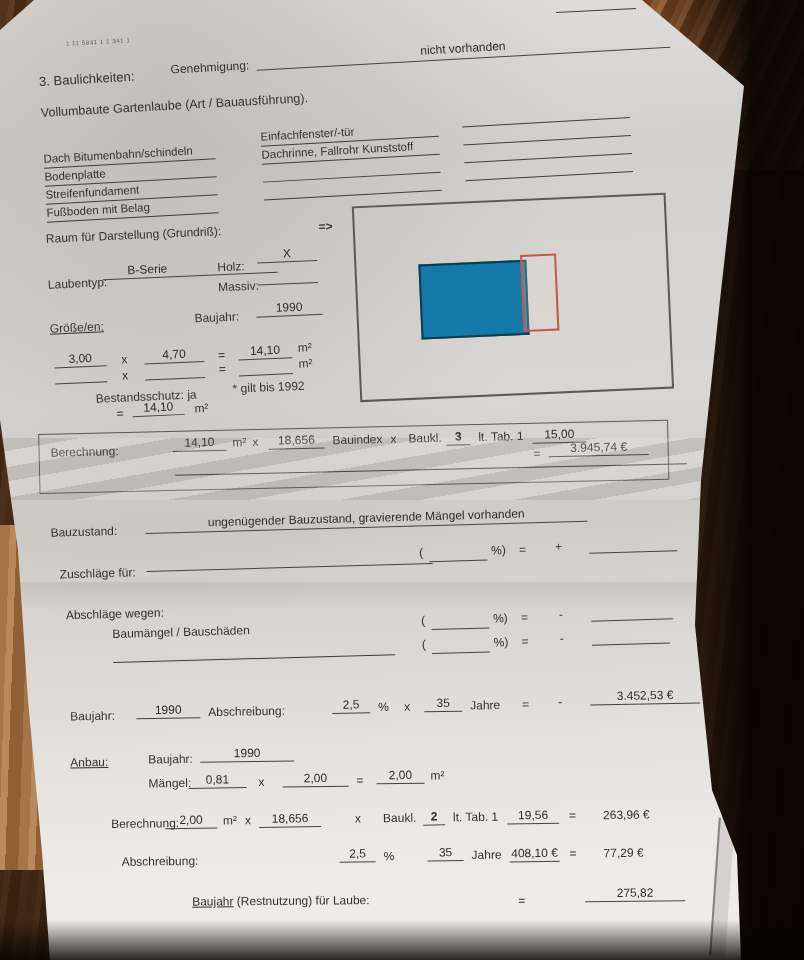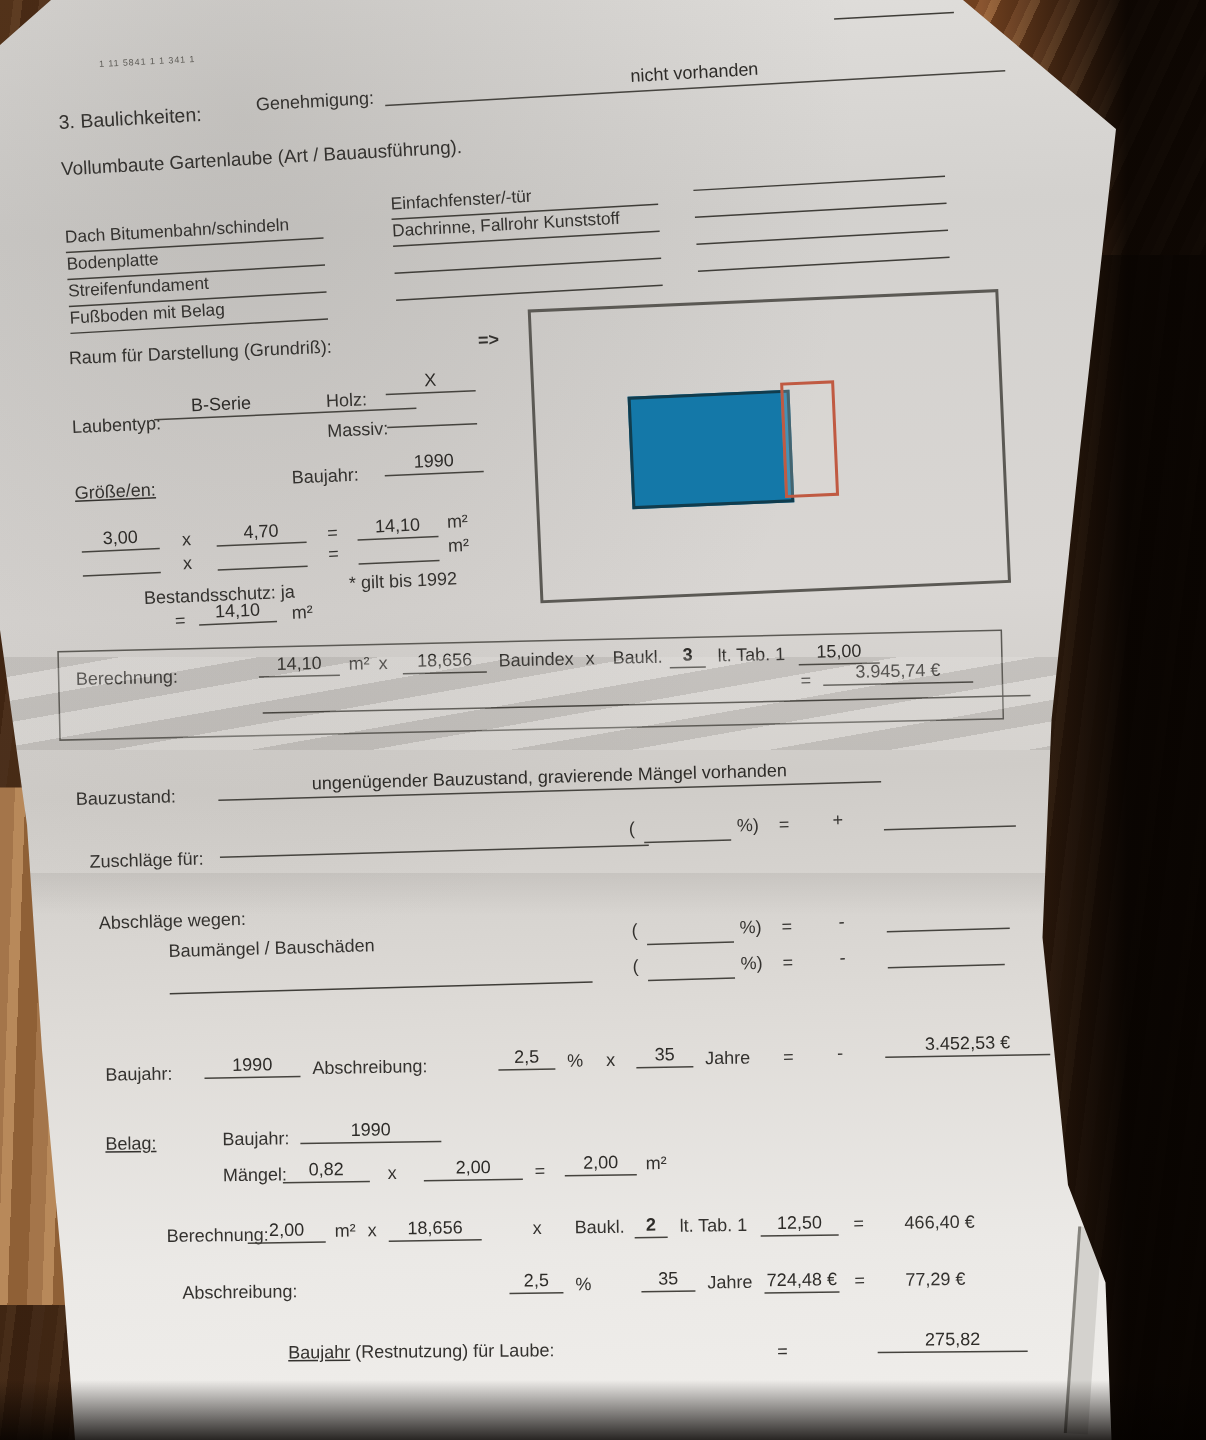--- a/index.html
+++ b/index.html
@@ -192,51 +192,51 @@
     <span class="lab" style="left:338px;top:6px;">%</span>
     <span class="lab" style="left:364px;top:6px;">x</span>
     <span class="fld" style="left:384px;top:2px;width:38px;">35</span>
     <span class="lab" style="left:430px;top:6px;">Jahre</span>
     <span class="lab" style="left:482px;top:6px;">=</span>
     <span class="lab" style="left:518px;top:4px;">-</span>
     <span class="fld" style="left:550px;top:-2px;width:110px;">3.452,53 €</span>
   </div>
 
   <div class="abs" style="left:40px;top:746px;width:660px;height:130px;transform:rotate(-0.8deg);transform-origin:0 0;">
-    <span class="lab u" style="left:30px;top:10px;">Belag:</span>
+    <span class="lab u" style="left:30px;top:10px;">Anbau:</span>
     <span class="lab" style="left:108px;top:8px;">Baujahr:</span>
     <span class="fld" style="left:160px;top:2px;width:94px;">1990</span>
 
     <span class="lab" style="left:108px;top:32px;">Mängel:</span>
-    <span class="fld" style="left:148px;top:28px;width:58px;">0,82</span>
+    <span class="fld" style="left:148px;top:28px;width:58px;">0,81</span>
     <span class="lab" style="left:218px;top:32px;">x</span>
     <span class="fld" style="left:242px;top:28px;width:66px;">2,00</span>
     <span class="lab" style="left:316px;top:32px;">=</span>
     <span class="fld" style="left:336px;top:26px;width:48px;">2,00</span>
     <span class="lab" style="left:390px;top:28px;">m²</span>
 
     <span class="lab" style="left:70px;top:72px;">Berechnung:</span>
     <span class="fld" style="left:124px;top:68px;width:52px;">2,00</span>
     <span class="lab" style="left:182px;top:70px;">m²</span>
     <span class="lab" style="left:204px;top:70px;">x</span>
     <span class="fld" style="left:218px;top:68px;width:62px;">18,656</span>
     <span class="lab" style="left:314px;top:70px;">x</span>
     <span class="lab" style="left:342px;top:70px;">Baukl.</span>
     <span class="fld bold" style="left:382px;top:68px;width:22px;">2</span>
     <span class="lab" style="left:412px;top:70px;">lt. Tab. 1</span>
-    <span class="fld" style="left:466px;top:68px;width:52px;">12,50</span>
+    <span class="fld" style="left:466px;top:68px;width:52px;">19,56</span>
     <span class="lab" style="left:528px;top:70px;">=</span>
-    <span class="lab" style="left:562px;top:70px;">466,40 €</span>
+    <span class="lab" style="left:562px;top:70px;">263,96 €</span>
 
     <span class="lab" style="left:80px;top:110px;">Abschreibung:</span>
     <span class="fld" style="left:298px;top:104px;width:36px;">2,5</span>
     <span class="lab" style="left:342px;top:108px;">%</span>
     <span class="fld" style="left:386px;top:104px;width:36px;">35</span>
     <span class="lab" style="left:430px;top:108px;">Jahre</span>
-    <span class="fld xs" style="left:468px;top:106px;width:50px;">724,48 €</span>
+    <span class="fld xs" style="left:468px;top:106px;width:50px;">408,10 €</span>
     <span class="lab" style="left:528px;top:108px;">=</span>
     <span class="lab" style="left:562px;top:108px;">77,29 €</span>
   </div>
 
   <div class="abs" style="left:40px;top:888px;width:680px;height:30px;transform:rotate(-0.5deg);transform-origin:0 0;">
     <span class="lab" style="left:152px;top:8px;"><span class="u">Baujahr</span><span> (Restnutzung) für Laube:</span></span>
     <span class="lab" style="left:478px;top:10px;">=</span>
     <span class="fld" style="left:545px;top:2px;width:100px;">275,82</span>
   </div>
 

